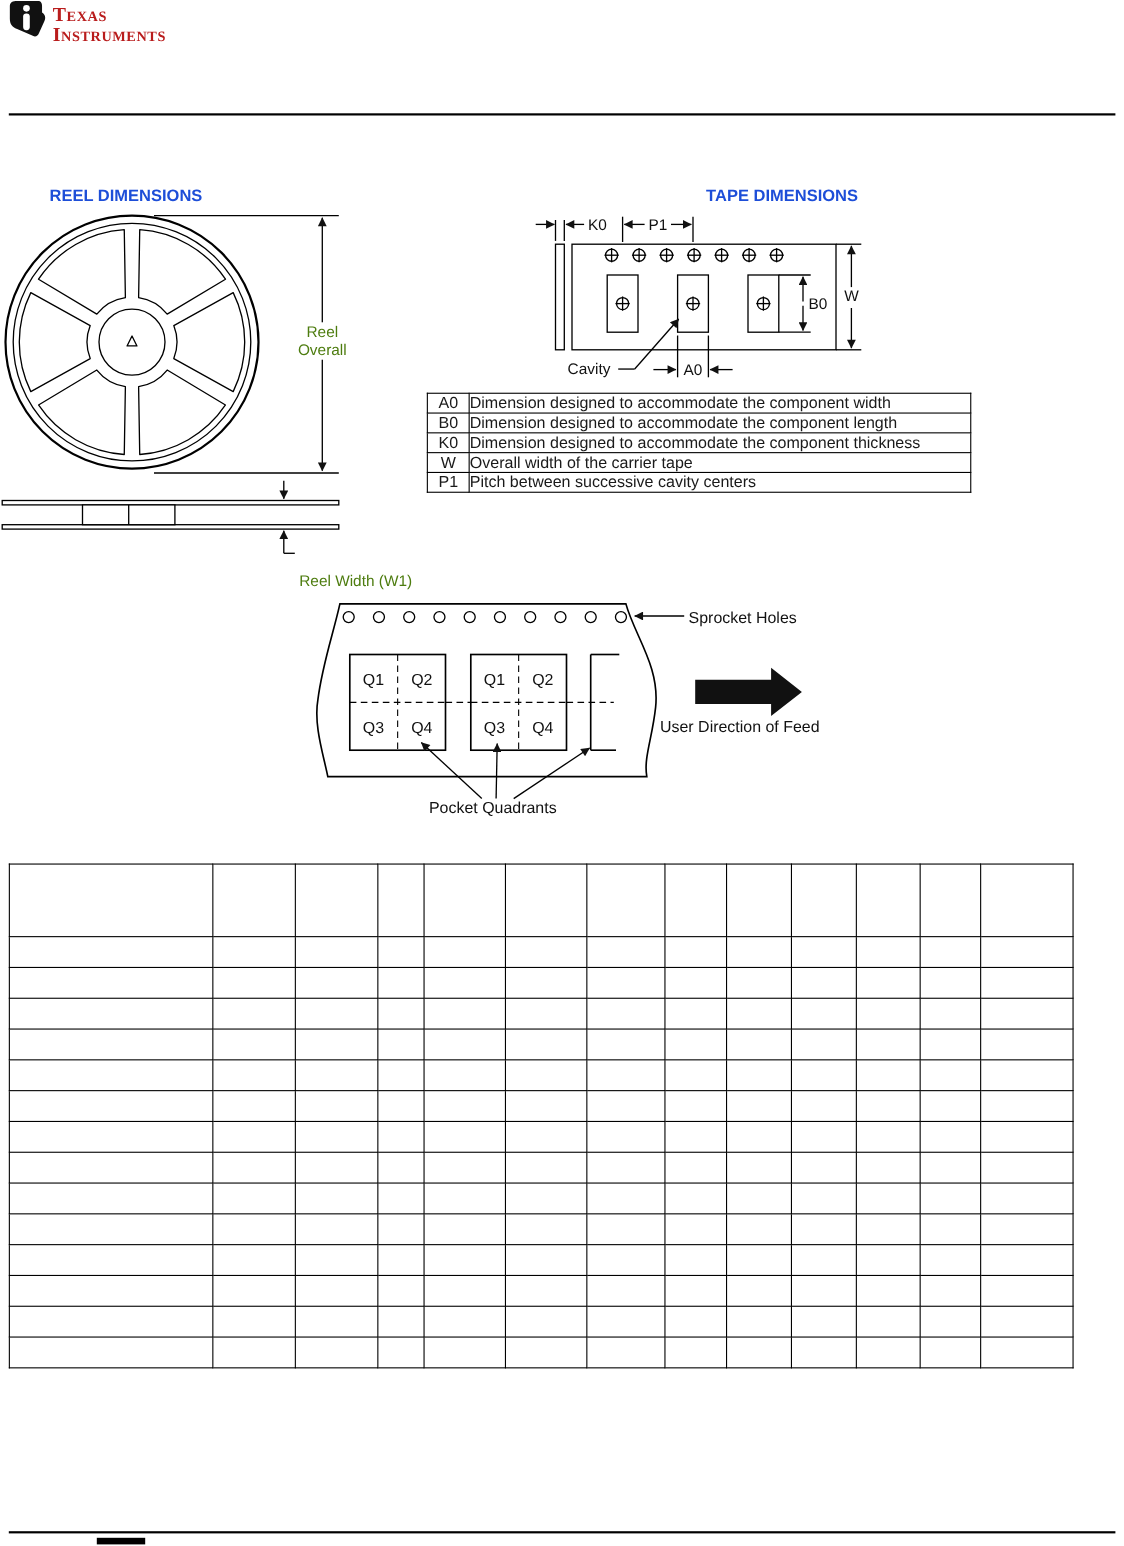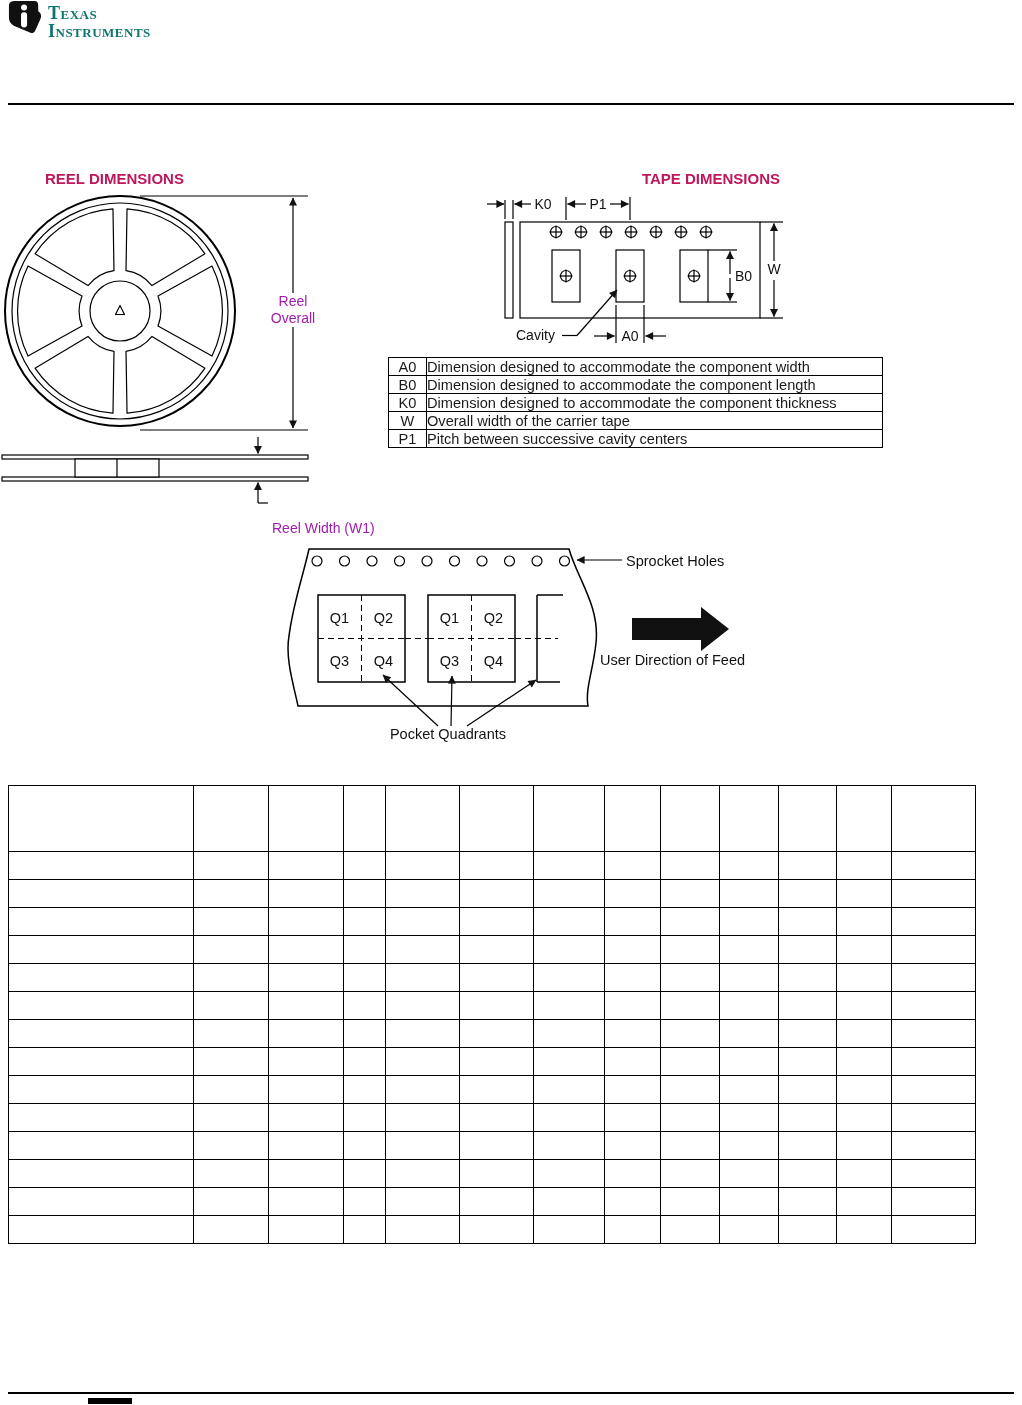--- a/index.html
+++ b/index.html
@@ -1,22 +1,22 @@
 <!DOCTYPE html>
 <html><head>
 <meta charset="utf-8">
 <style>
   html,body{margin:0;padding:0;background:#fff;}
   .page{position:relative;width:1022px;height:1405px;background:#fff;overflow:hidden;
         font-family:"Liberation Sans",sans-serif;color:#111;}
   .abs{position:absolute;}
   .rule{position:absolute;background:#000;height:2px;}
-  .h1{font-weight:bold;font-size:15px;color:#be185d;}
-  .lbl{font-size:14px;color:#a21caf;}
-  .brand{font-family:"Liberation Serif",serif;font-variant:small-caps;font-weight:bold;color:#0f766e;letter-spacing:.5px;text-align:right;}
+  .h1{font-weight:bold;font-size:15px;color:#1d4ed8;}
+  .lbl{font-size:14px;color:#4d7c0f;}
+  .brand{font-family:"Liberation Serif",serif;font-variant:small-caps;font-weight:bold;color:#b91c1c;letter-spacing:.5px;text-align:right;}
   .ln1{stroke:#000;stroke-width:1.2;fill:none;}
   .ln15{stroke:#000;stroke-width:1.5;fill:none;}
   .ln2{stroke:#000;stroke-width:2;fill:#fff;}
   .fillw{fill:#fff;}
   .dash{stroke:#000;stroke-width:1;fill:none;stroke-dasharray:6 4;}
   svg text{font-family:"Liberation Sans",sans-serif;font-size:14px;fill:#111;}
   svg text.qt{font-size:14.5px;}
   .dimtable{border-collapse:collapse;table-layout:fixed;width:494px;font-size:14.6px;}
   .dimtable td{border:1.3px solid #000;height:17px;padding:0 0;color:#1a1a1a;white-space:nowrap;overflow:hidden;}
   .dimtable td.key{text-align:center;padding:0;}

